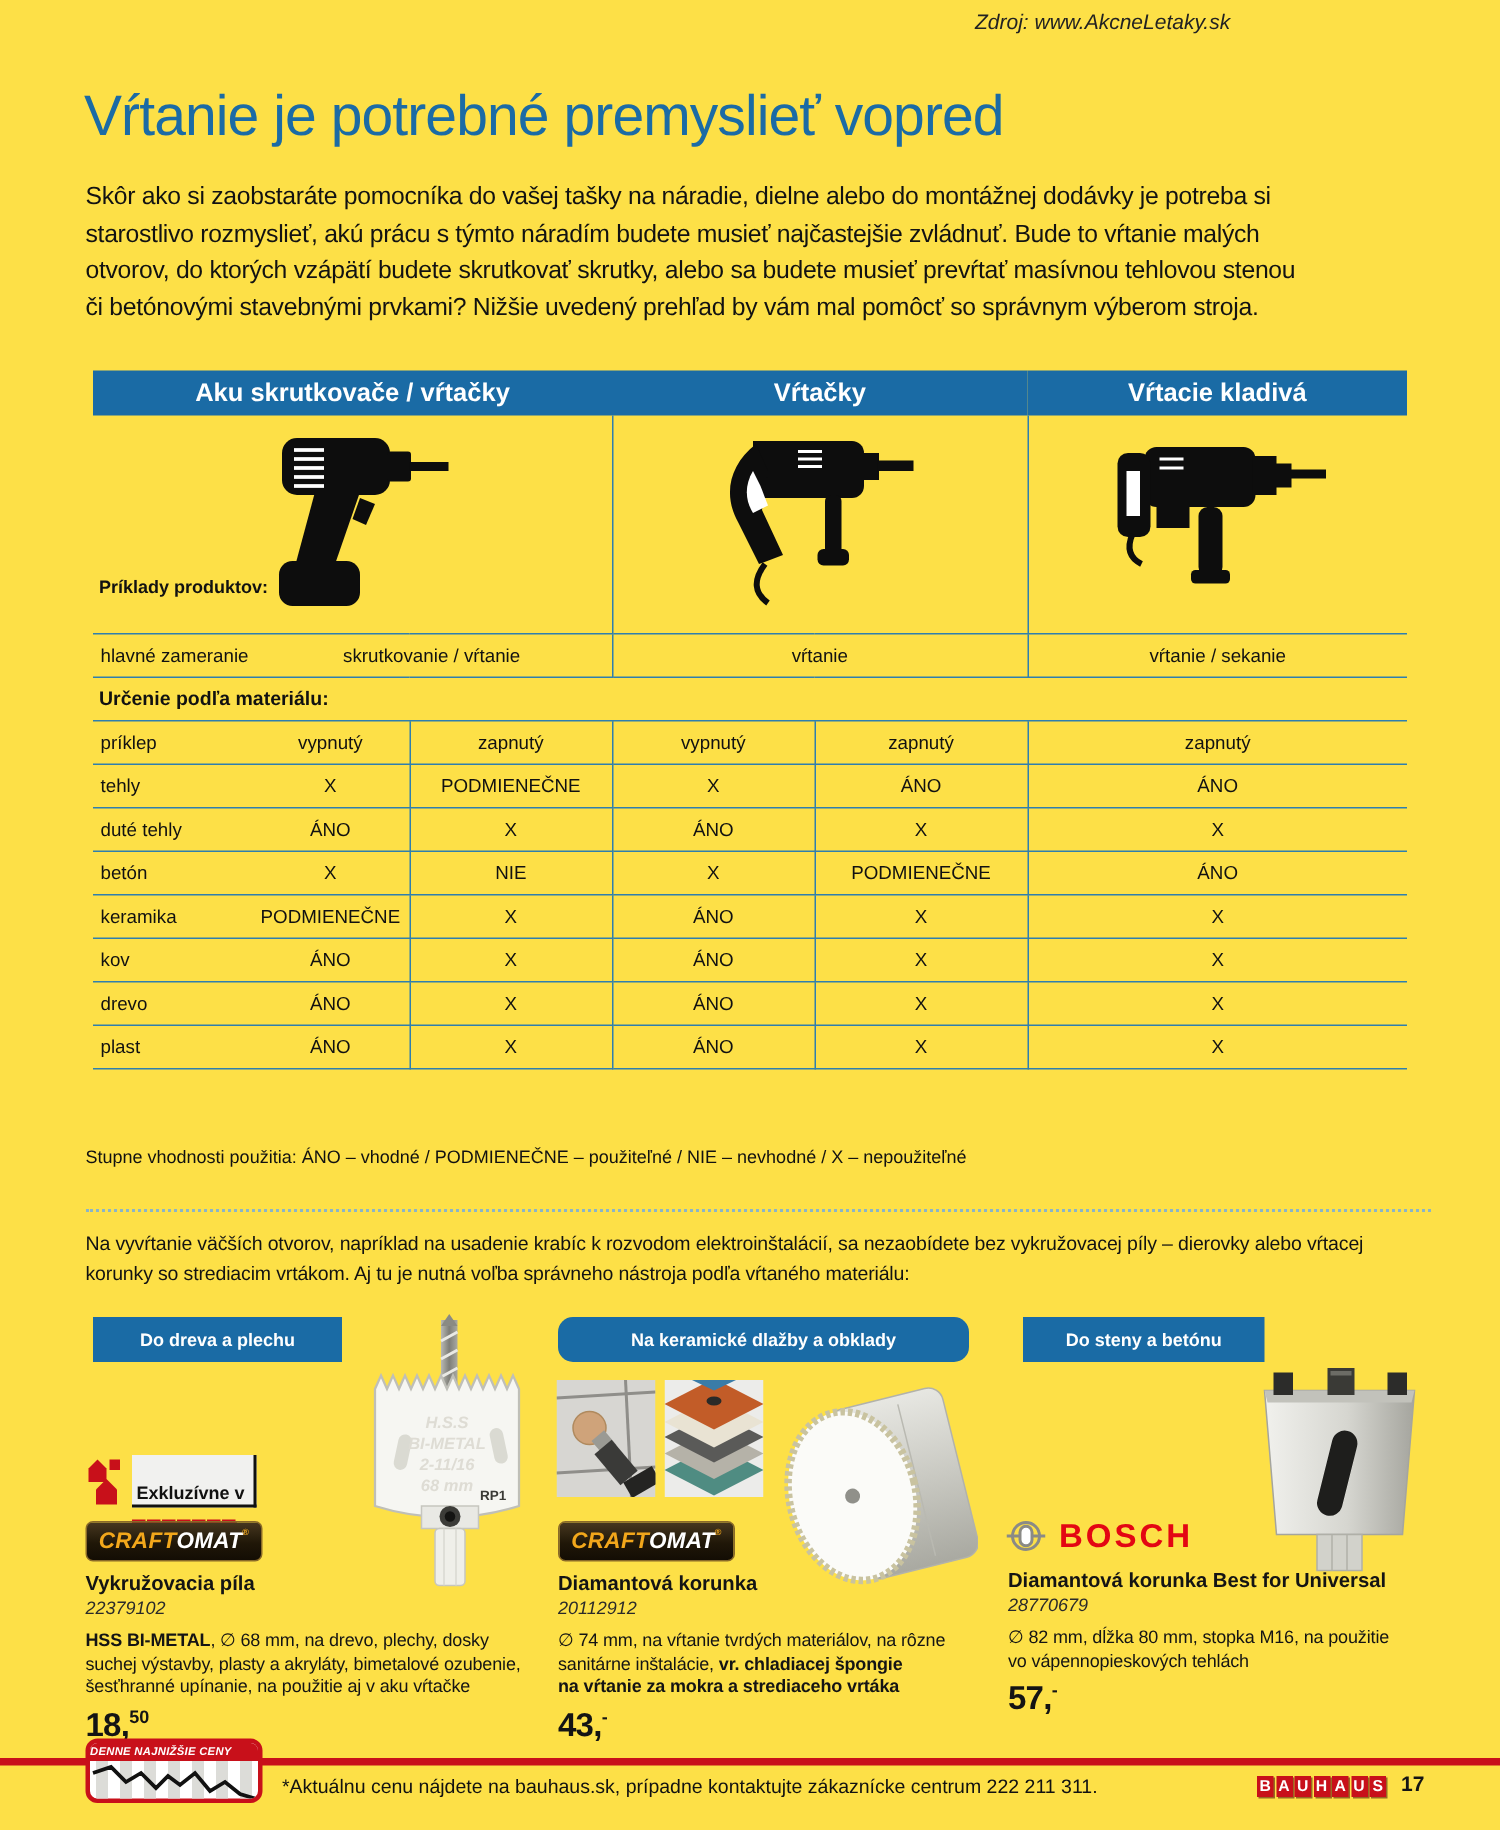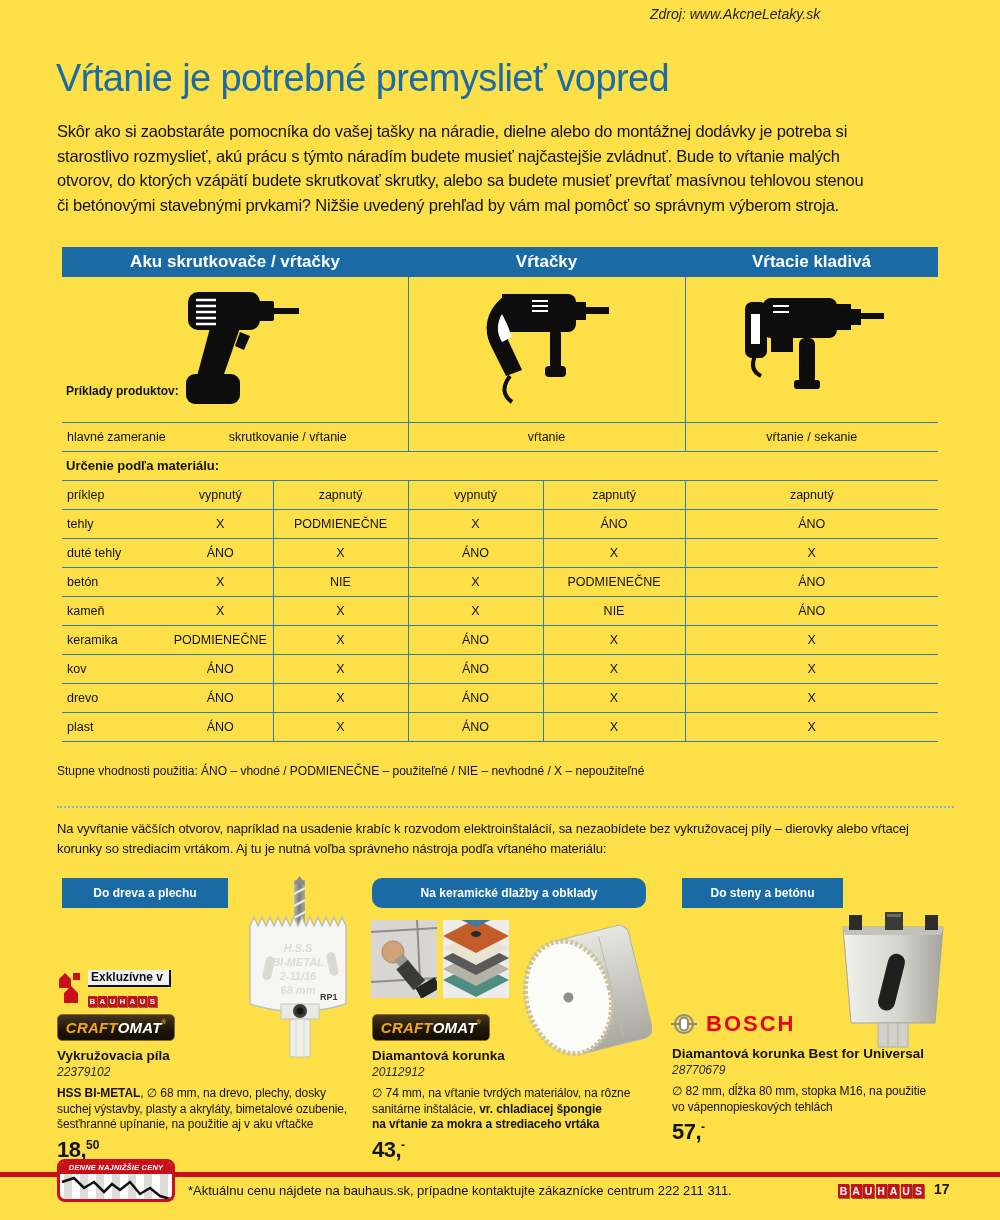--- a/index.html
+++ b/index.html
@@ -41,21 +41,21 @@
            font-weight:bold; font-size:12px; display:flex; align-items:center; justify-content:center; }
   #sec1 { left:62px;  width:166px; }
   #sec2 { left:372px; width:274px;border-radius:10px; }
   #sec3 { left:682px; width:161px; }
 
   .img-abs { position:absolute; }
 
   
   .exk { position:absolute; left:58px; top:970px; display:flex; gap:4px; align-items:flex-start; }
   .exk-label { font-weight:bold; font-size:12px; background:#f1f1ef; color:#111;
-               border-bottom:2px solid #111; border-right:2px solid #111; padding:0 6px 1px 3px;text-align:center; }
+               border-bottom:2px solid #111; border-right:2px solid #111; padding:18px 6px 1px 3px;text-align:center; }
   .exk-brand { margin-top:3px; }
   .exk-brand .lb { width:9px; height:11px; font-size:8px; margin-right:1px; }
 
   
   .lb { display:inline-flex; align-items:center; justify-content:center; width:11px; height:14px;
         background:#c8101a; color:#fff; font-weight:bold; font-size:10.5px; margin-right:1.5px;
         box-shadow:1px 1px 0 rgba(70,5,5,.55); }
 
   
   .craftomat { position:absolute; width:118px; height:27px; border-radius:5px;
@@ -81,21 +81,21 @@
   .prod .sku  { font-style:italic; font-size:12px; margin-top:2px; color:#2a2a2a; }
   .prod .desc { font-size:12px; line-height:15.5px; margin-top:7px; white-space:pre-line; letter-spacing:-0.1px; }
   .prod .price { font-size:22px; font-weight:bold; margin-top:4px; letter-spacing:-0.5px; }
   .prod .price sup { font-size:12px; vertical-align:super; letter-spacing:0; }
 
   
   .footline { position:absolute; left:0; top:1172px; width:1000px; height:5px; background:#c8101a; }
   .dn-badge { position:absolute; left:57px; top:1159px; width:118px; height:43px; background:#fff;
               border:3px solid #c8101a; border-radius:8px; overflow:hidden; z-index:2; }
   .dn-title { background:#c8101a; color:#fff; font-size:7.5px; font-weight:bold; font-style:italic;
-              text-align:center; padding:1px 0 2px; letter-spacing:.2px; white-space:nowrap; }
+              text-align:left; padding:1px 0 2px; letter-spacing:.2px; white-space:nowrap; }
   .dn-chart { display:block; width:100%; height:26px; }
   .foot-note { position:absolute; left:188px; top:1183px; font-size:13px; color:#111; }
   .foot-brand { position:absolute; left:838px; top:1181px; }
   .page-num  { position:absolute; left:934px; top:1181px; font-weight:bold; font-size:14px; }
 </style>
 </head>
 <body>
 
 <div class="page">
 
@@ -219,28 +219,20 @@
     </tr>
     <tr>
       <td class="lbl">betón</td>
       <td class="vr">X</td>
       <td class="vr">NIE</td>
       <td class="vr">X</td>
       <td class="vr">PODMIENEČNE</td>
       <td>ÁNO</td>
     </tr>
     <tr>
-      <td class="lbl">kameň</td>
-      <td class="vr">X</td>
-      <td class="vr">X</td>
-      <td class="vr">X</td>
-      <td class="vr">NIE</td>
-      <td>ÁNO</td>
-    </tr>
-    <tr>
       <td class="lbl">keramika</td>
       <td class="vr">PODMIENEČNE</td>
       <td class="vr">X</td>
       <td class="vr">ÁNO</td>
       <td class="vr">X</td>
       <td>X</td>
     </tr>
     <tr>
       <td class="lbl">kov</td>
       <td class="vr">ÁNO</td>

